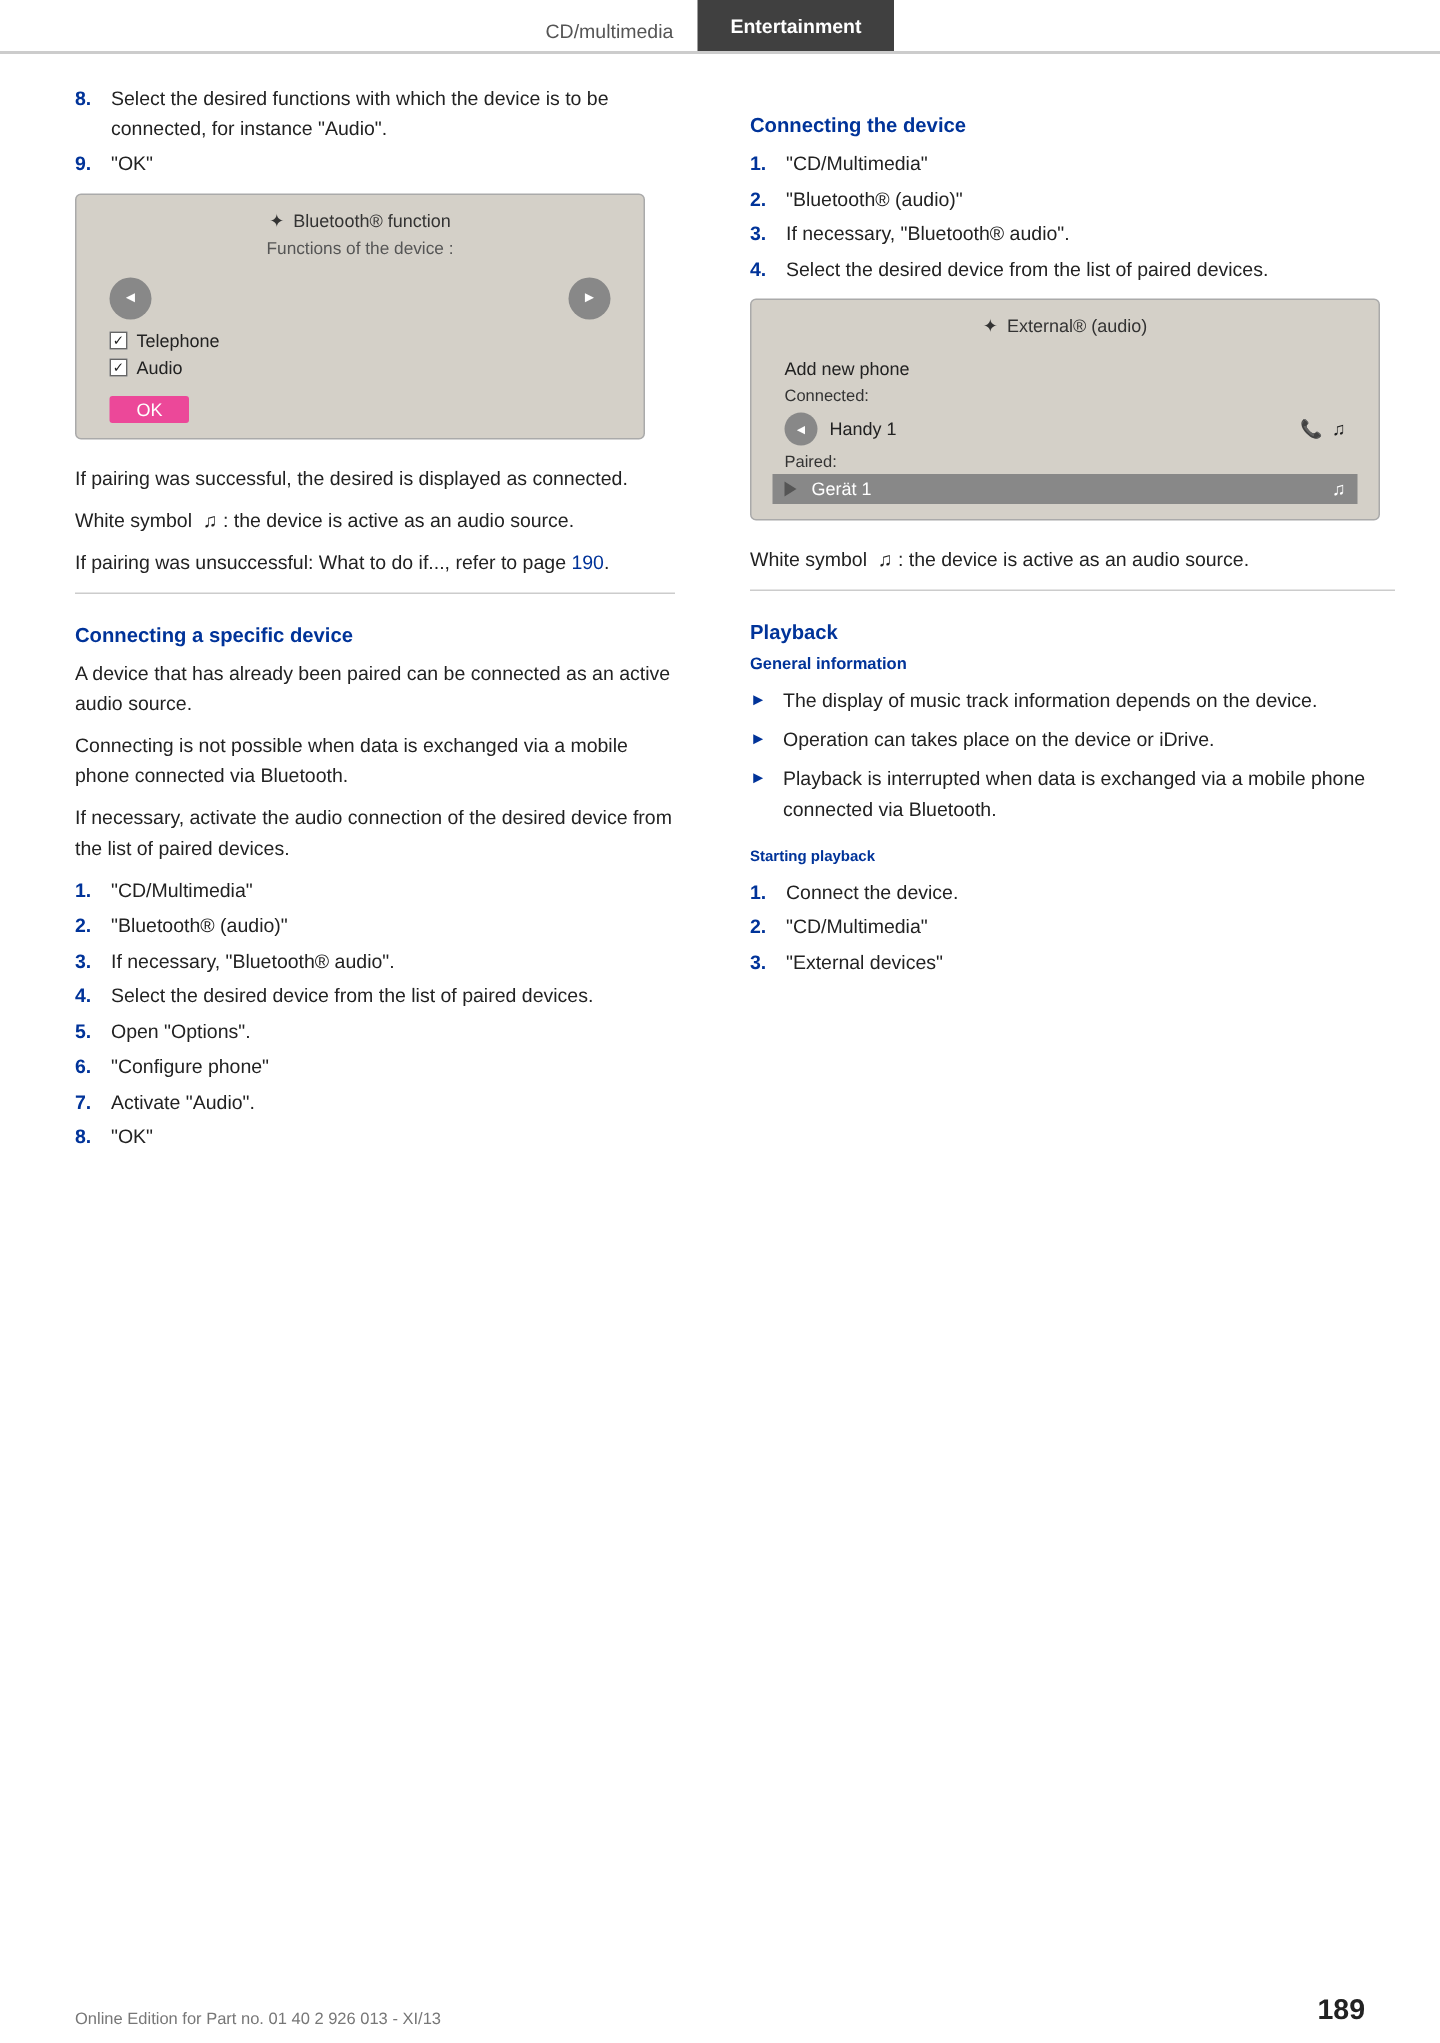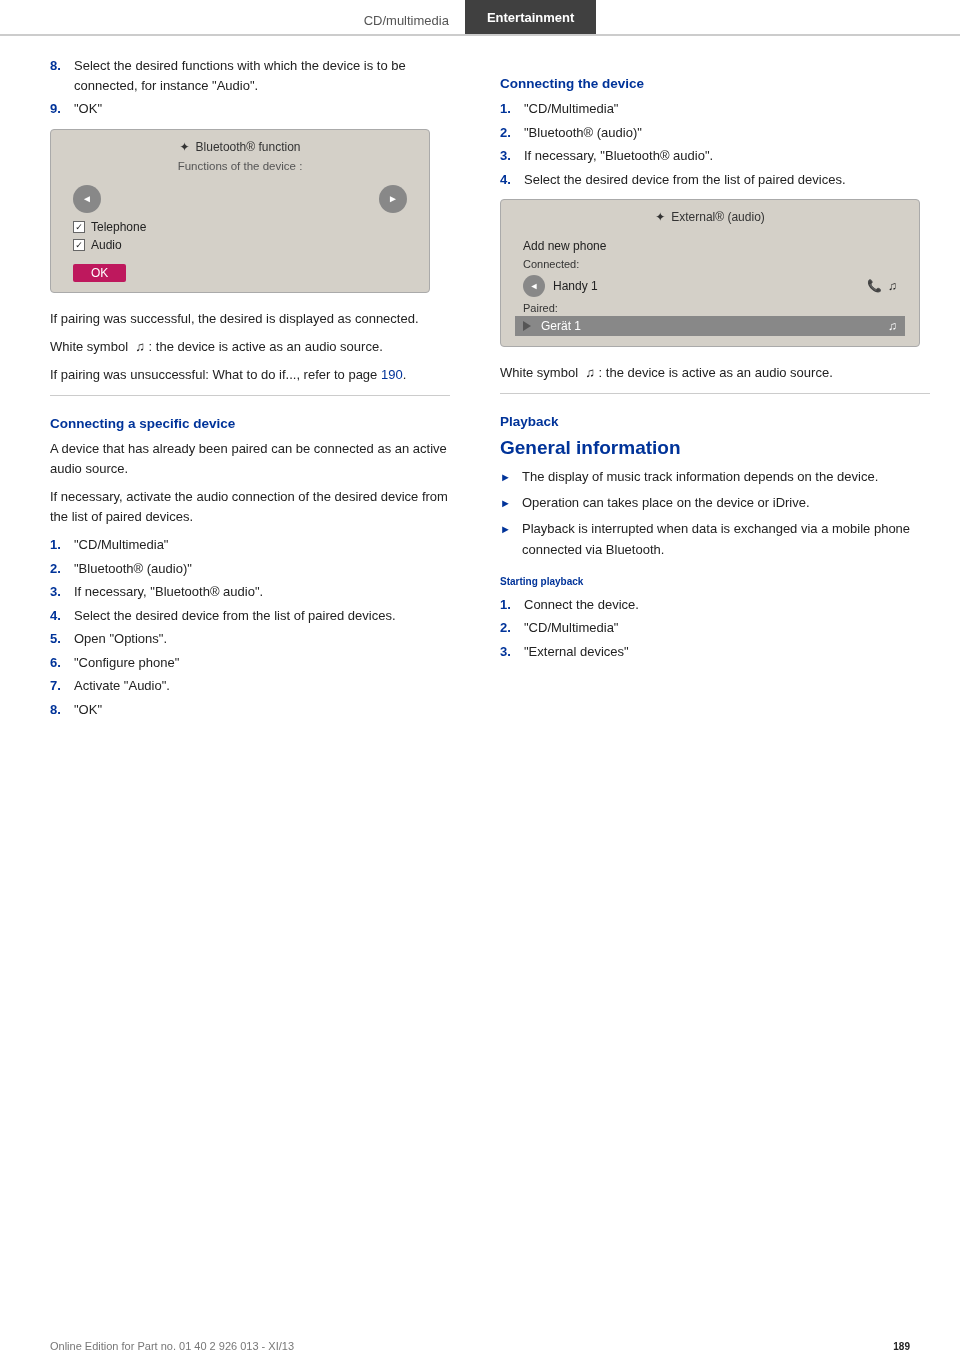--- a/index.html
+++ b/index.html
@@ -144,21 +144,21 @@
       width: 12px;
       height: 12px;
       border: 1px solid #666;
       background: #fff;
       display: inline-flex;
       align-items: center;
       justify-content: center;
       font-size: 9px;
     }
     .bt-ok-btn {
-      background: #be185d;
+      background: #ec4899;
       color: #fff;
       padding: 2px 18px;
       font-size: 12px;
       border-radius: 2px;
       display: inline-block;
       margin-top: 4px;
       margin-left: 8px;
     }
     .bt-arrow-indicator {
       width: 0;
@@ -233,21 +233,21 @@
       left: 0;
       right: 0;
       display: flex;
       justify-content: space-between;
       align-items: flex-end;
       padding: 0 50px;
       font-size: 11px;
       color: #777;
     }
     .page-number {
-      font-size: 10px;
+      font-size: 19px;
       color: #222;
       font-weight: bold;
     }
 
     .divider-line {
       border: none;
       border-top: 1px solid #ccc;
       margin: 10px 0;
     }
 
@@ -303,20 +303,21 @@
     </div>
 
     <p class="body-para">If pairing was successful, the desired is displayed as connected.</p>
     <p class="body-para">White symbol &nbsp;♫ : the device is active as an audio source.</p>
     <p class="body-para">If pairing was unsuccessful: What to do if..., refer to page <span class="link-blue">190</span>.</p>
 
     <hr class="divider-line">
 
     <div class="section-heading">Connecting a specific device</div>
     <p class="body-para">A device that has already been paired can be connected as an active audio source.</p>
+    <p class="body-para">Connecting is not possible when data is exchanged via a mobile phone connected via Bluetooth.</p>
 
     <p class="body-para">If necessary, activate the audio connection of the desired device from the list of paired devices.</p>
 
     <div>
       <div class="step-item">
         <span class="step-num">1.</span>
         <span class="step-text">"CD/Multimedia"</span>
       </div>
       <div class="step-item">
         <span class="step-num">2.</span>
@@ -406,21 +407,21 @@
         <span>♫</span>
       </div>
     </div>
 
     <p class="body-para">White symbol &nbsp;♫ : the device is active as an audio source.</p>
 
     <hr class="divider-line">
 
     <div class="section-heading">Playback</div>
 
-    <div class="section-heading" style="font-size:19px; color:#003399; font-weight:bold; margin-top:8px;">General information</div>
+    <div class="section-heading" style="font-size:11px; color:#003399; font-weight:bold; margin-top:8px;">General information</div>
 
     <div>
       <div class="bullet-item">
         <span class="bullet-arrow">►</span>
         <span>The display of music track information depends on the device.</span>
       </div>
       <div class="bullet-item">
         <span class="bullet-arrow">►</span>
         <span>Operation can takes place on the device or iDrive.</span>
       </div>

